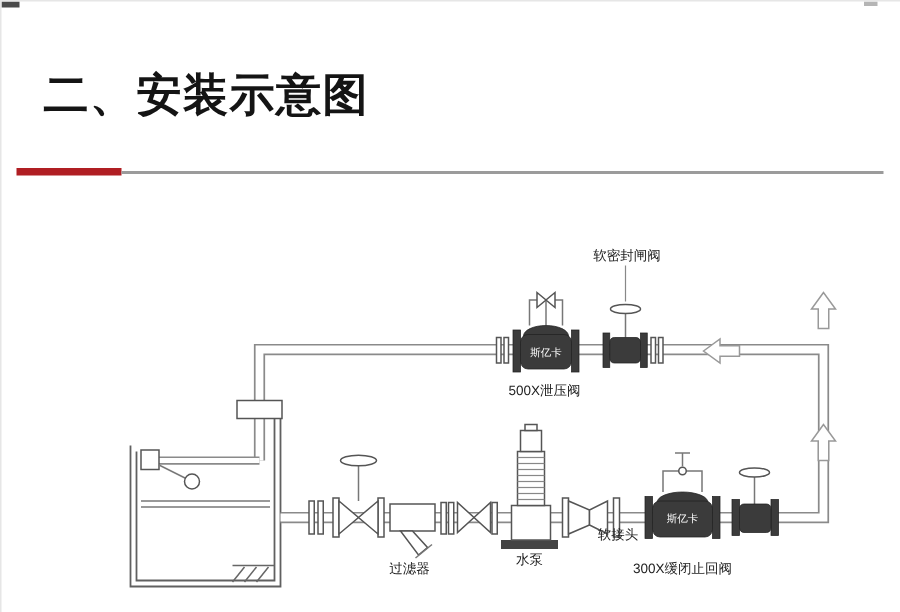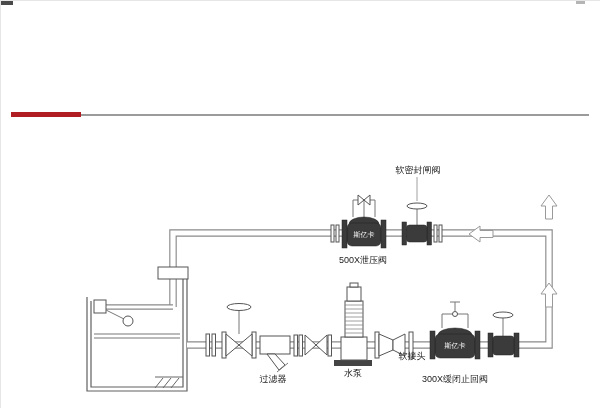--- a/index.html
+++ b/index.html
@@ -30,20 +30,21 @@
   .arrow { fill:#ffffff; stroke:#999; stroke-width:1; }
 </style>
 </head>
 <body>
 
 <div class="page">
 
   <div class="artifact-tl"></div>
   <div class="artifact-tr"></div>
 
+  <div class="page-title">二、安装示意图</div>
   <div class="divider-accent" style="background: rgb(176, 30, 35);"></div>
   <div class="divider-rule" style="background: rgb(155, 155, 155);"></div>
 
   <svg class="diagram-svg" width="600" height="408" viewBox="0 0 600 408" xmlns="http://www.w3.org/2000/svg">
 
     <g>
       <path class="wall" d="M 86 296 L 86 390 L 186 390 L 186 272"></path>
       <path class="wall" d="M 90 300 L 90 386 L 182 386 L 182 272"></path>
       <line class="thin" x1="93" y1="333" x2="179" y2="333"></line>
       <line class="thin" x1="93" y1="337" x2="179" y2="337"></line>

